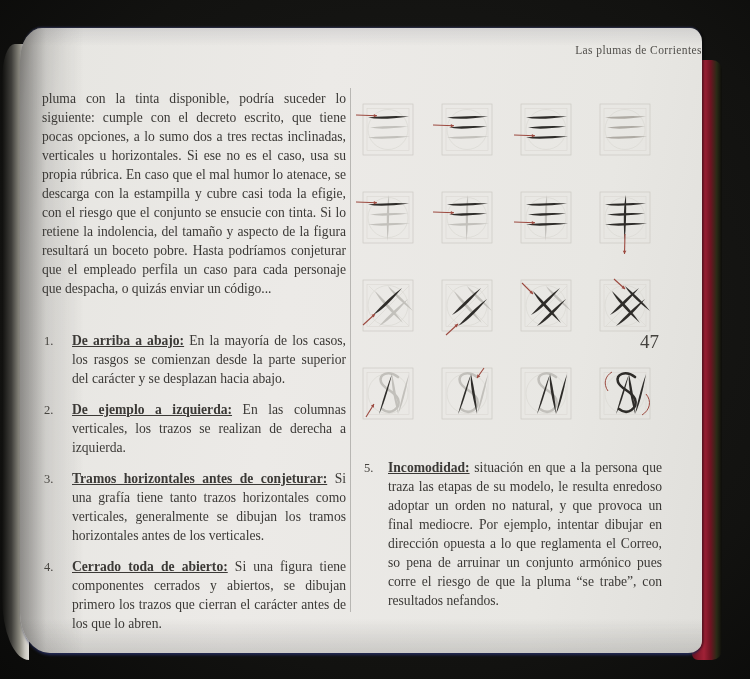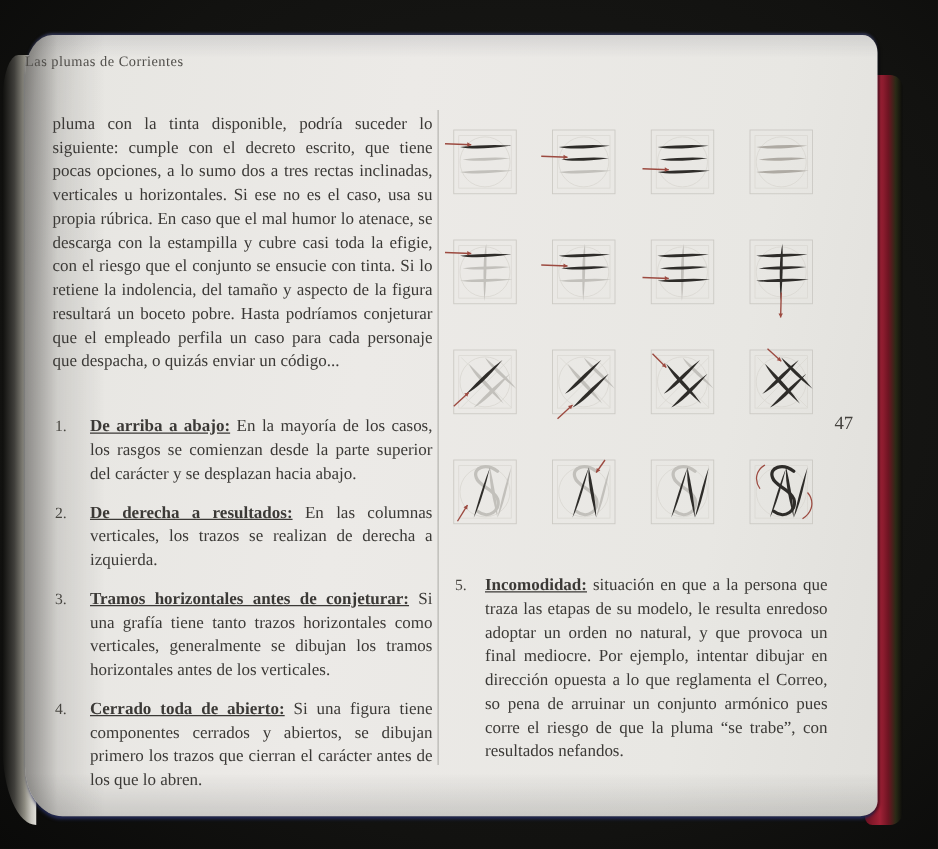--- a/index.html
+++ b/index.html
@@ -30,38 +30,38 @@
     box-shadow:0 -2px 2px -1px rgba(70,76,130,.55), 0 4px 3px -2px #232a58, 2px 0 2px rgba(0,0,0,.4);
   }
   .page::before{
     content:"";position:absolute;inset:0;border-radius:inherit;pointer-events:none;
     background:
       linear-gradient(90deg, rgba(30,28,26,.45) 0px, rgba(30,28,26,.12) 26px, rgba(30,28,26,0) 64px),
       linear-gradient(0deg, rgba(40,40,38,.16) 0px, rgba(40,40,38,0) 34px),
       linear-gradient(180deg, rgba(120,120,130,.18) 0px, rgba(120,120,130,0) 18px);
   }
   .running-head{
-    position:absolute;left:0;top:16px;width:100%;text-align:left;
+    position:absolute;left:0;top:16px;width:100%;text-align:right;
     font-size:11.5px;letter-spacing:.4px;color:#504e4a;
   }
   .col-left{position:absolute;left:22px;top:61px;width:304px;color:#3b3936;
     font-size:13.6px;line-height:19px;text-align:justify;}
   .col-left p{margin:0;}
   .p-indent{text-indent:21px;}
   .rules{position:absolute;left:22px;top:303px;width:304px;color:#3b3936;
     font-size:13.6px;line-height:19px;}
   .rule{position:relative;padding-left:30px;margin-bottom:12px;text-align:justify;}
   .rule-num{position:absolute;left:2px;top:1px;font-size:12.5px;color:#46443f;}
   .rule-term{font-weight:bold;text-decoration:underline;}
   .divider{position:absolute;left:330px;top:60px;width:1px;height:524px;
     background:rgba(90,88,82,.35);}
   .stroke-grid{position:absolute;left:342px;top:74px;width:290px;height:322px;}
   .cell{position:absolute;width:52px;height:56px;}
-  .page-number{position:absolute;left:620px;top:303px;width:70px;text-align:center;
-    font-size:15px;color:#44423e;}
+  .page-number{position:absolute;left:620px;top:303px;width:70px;text-align:left;
+    font-size:19px;color:#44423e;}
   .rule5{position:absolute;left:342px;top:430px;width:300px;color:#3b3936;
     font-size:13.6px;line-height:19px;}
   .rule5 .rule{margin-bottom:0;padding-left:26px;}
   svg{display:block;}
 </style>
 </head>
 <body>
 
 <div class="scene">
   <div class="page-stack"></div>
@@ -69,21 +69,21 @@
 
   <div class="page">
     <div class="running-head">Las plumas de Corrientes</div>
 
     <div class="col-left">
       <p>pluma con la tinta disponible, podría suceder lo siguiente: cumple con el decreto escrito, que tiene pocas opciones, a lo sumo dos a tres rectas inclinadas, verticales u horizontales. Si ese no es el caso, usa su propia rúbrica. En caso que el mal humor lo atenace, se descarga con la estampilla y cubre casi toda la efigie, con el riesgo que el conjunto se ensucie con tinta. Si lo retiene la indolencia, del tamaño y aspecto de la figura resultará un boceto pobre. Hasta podríamos conjeturar que el empleado perfila un caso para cada personaje que despacha, o quizás enviar un código...</p>
     </div>
 
     <div class="rules">
         <div class="rule"><span class="rule-num">1.</span><span class="rule-term">De arriba a abajo:</span><span> En la mayoría de los casos, los rasgos se comienzan desde la parte superior del carácter y se desplazan hacia abajo.</span></div>
-        <div class="rule"><span class="rule-num">2.</span><span class="rule-term">De derecha a resultados:</span><span> En las columnas verticales, los trazos se realizan de derecha a izquierda.</span></div>
+        <div class="rule"><span class="rule-num">2.</span><span class="rule-term">De ejemplo a izquierda:</span><span> En las columnas verticales, los trazos se realizan de derecha a izquierda.</span></div>
         <div class="rule"><span class="rule-num">3.</span><span class="rule-term">Tramos horizontales antes de conjeturar:</span><span> Si una grafía tiene tanto trazos horizontales como verticales, generalmente se dibujan los tramos horizontales antes de los verticales.</span></div>
         <div class="rule"><span class="rule-num">4.</span><span class="rule-term">Cerrado toda de abierto:</span><span> Si una figura tiene componentes cerrados y abiertos, se dibujan primero los trazos que cierran el carácter antes de los que lo abren.</span></div>
       </div>
 
     <div class="divider"></div>
 
     <div class="stroke-grid">
         <div class="cell" style="left: 0px; top: 0px;">
           <svg viewBox="0 0 52 56" width="52" height="56" style="overflow: visible;">
             <rect x="1" y="2" width="50" height="51" fill="none" stroke="#cbc9c3" stroke-width="0.7"></rect>

